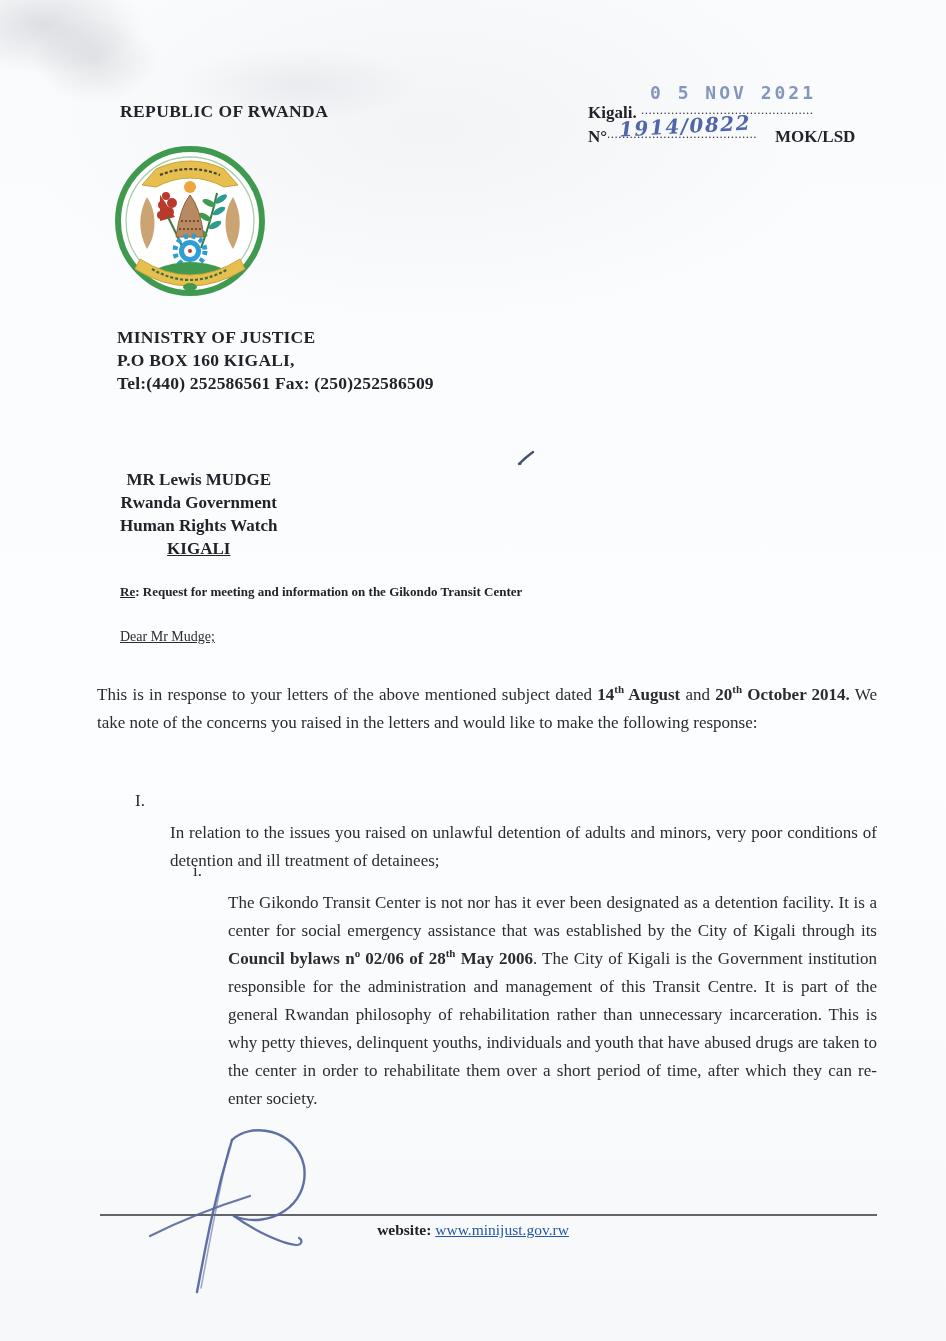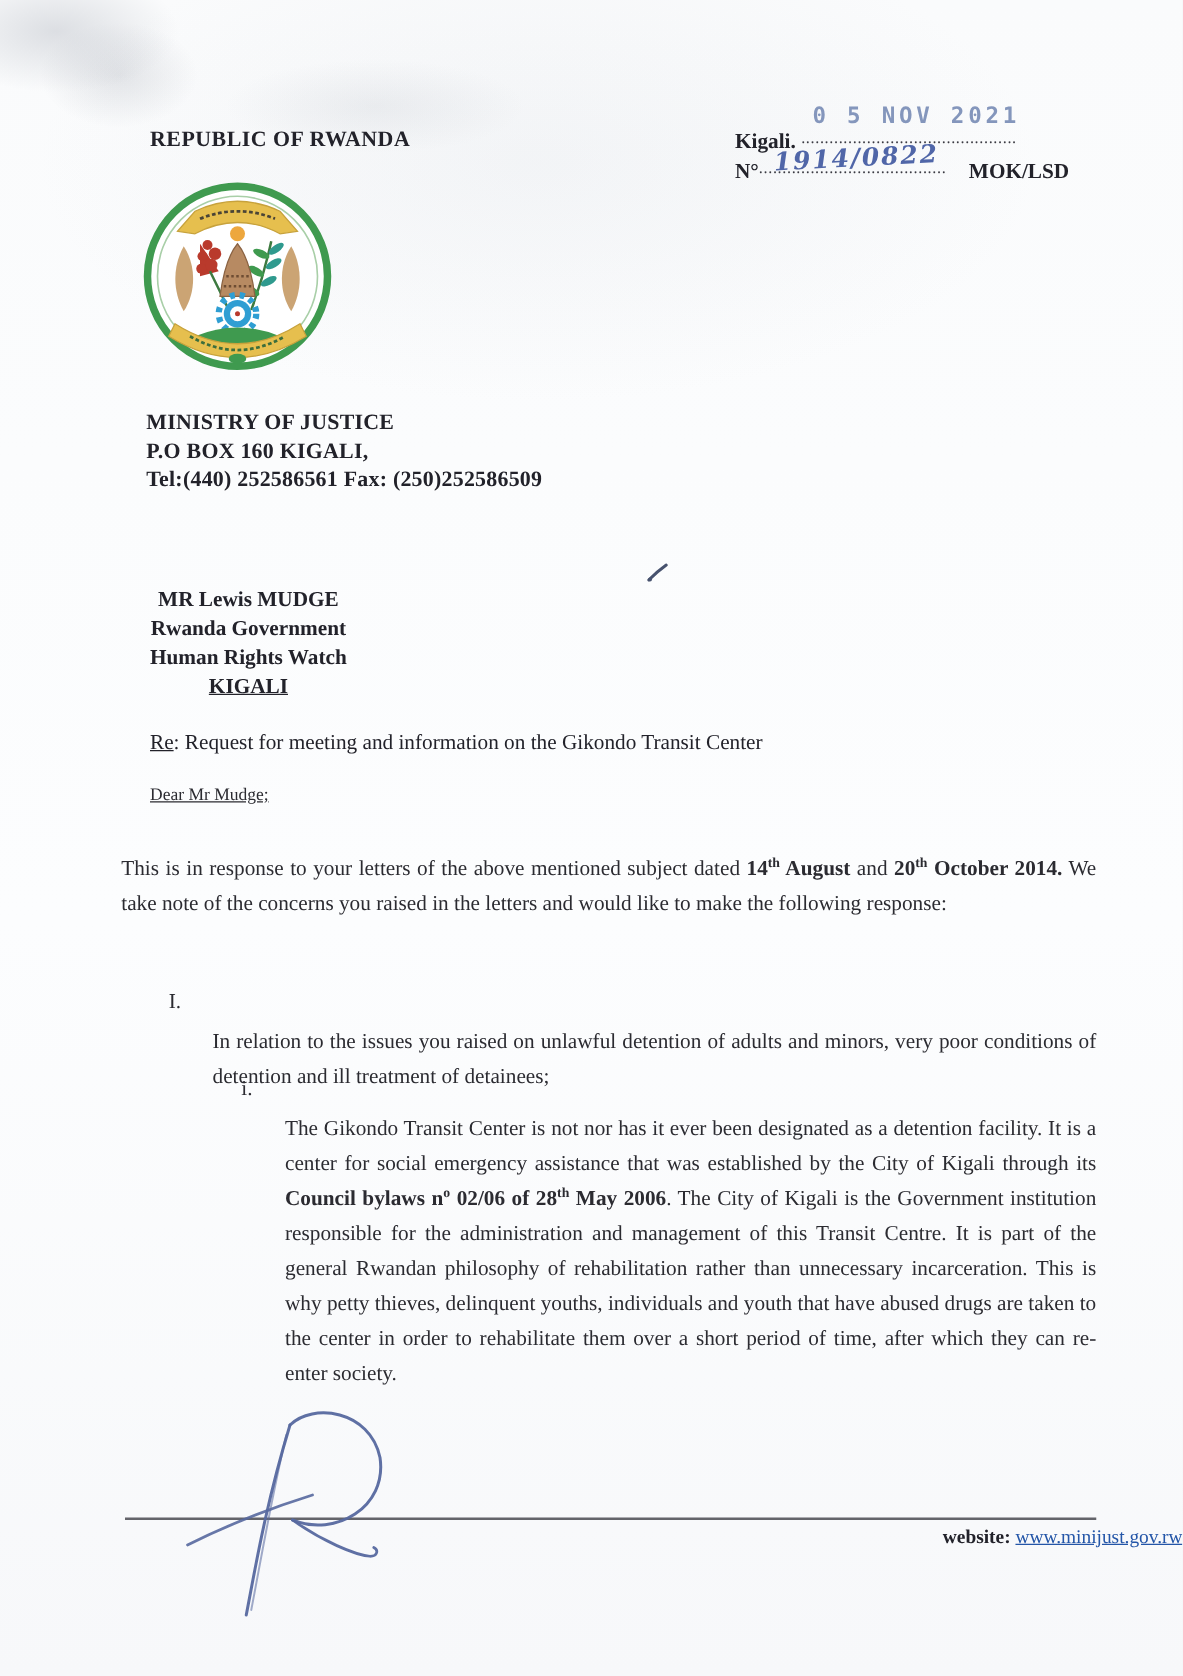--- a/index.html
+++ b/index.html
@@ -42,33 +42,33 @@
   
   .emblem { left:110px; top:140px; width:160px; height:162px; }
   
   .ministry { left:117px; top:326px; font-size:17.5px; font-weight:bold; line-height:23px; color:#22222a; letter-spacing:0.2px; }
   a.doclink { color:#2456a8; text-decoration:underline; cursor:pointer; }
   
   .addressee { left:120px; top:468px; font-size:17px; font-weight:bold; line-height:23px; color:#22222a;text-align:center; }
   .u { text-decoration:underline; }
   .pentick { left:515px; top:448px; }
   
-  .subject { left:120px; top:584px; font-size:17px; font-weight:normal; color:#22222a; }
+  .subject { left:120px; top:584px; font-size:13px; font-weight:bold; color:#22222a; }
   .salutation { left:120px; top:629px; font-size:14px;text-decoration:underline; }
   .para { left:97px; top:681px; width:780px; font-size:17px; line-height:28px; text-align:justify; }
   .itemrow { display:flex; }
   .item-I { left:97px; top:787px; width:780px; font-size:17px; line-height:28px; }
   .item-I .marker { width:73px; padding-left:38px; flex:none; }
   .item-i { left:97px; top:857px; width:780px; font-size:17px; line-height:28px; }
   .item-i .marker { width:131px; padding-left:96px; flex:none; }
   .itemtext { flex:1; text-align:justify;margin-top:32px; }
   
   .signature { left:138px; top:1118px; z-index:3; }
   .rule { left:100px; top:1214px; width:777px; height:2px; background:#4a4a50; opacity:0.85; }
-  .footer { left:0; top:1221px; width:946px; text-align:right; font-size:15.5px; color:#22222a;font-family:Liberation Serif, serif; }
+  .footer { left:0; top:1221px; width:946px; text-align:center; font-size:15.5px; color:#22222a;font-family:Liberation Serif, serif; }
   .footer .lbl { font-weight:bold; }
 </style>
 </head>
 <body>
 
 <div class="page">
 
   <div class="abs republic">REPUBLIC OF RWANDA</div>
 
   <div class="abs refblock">

